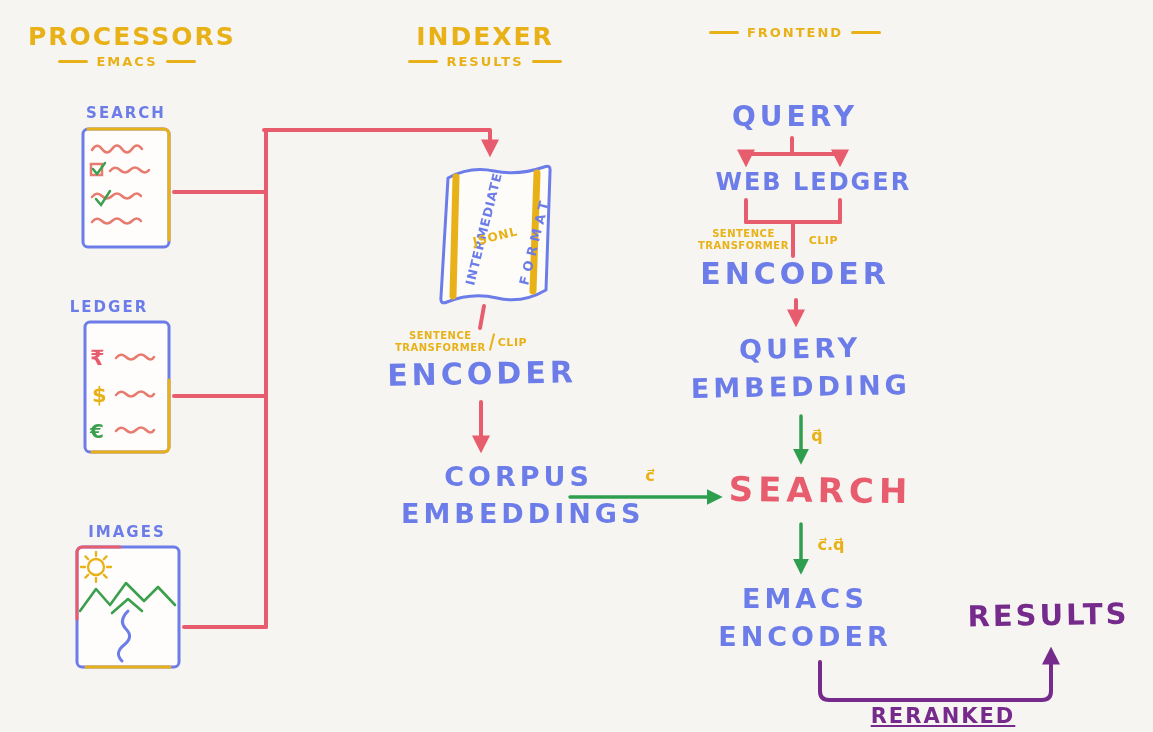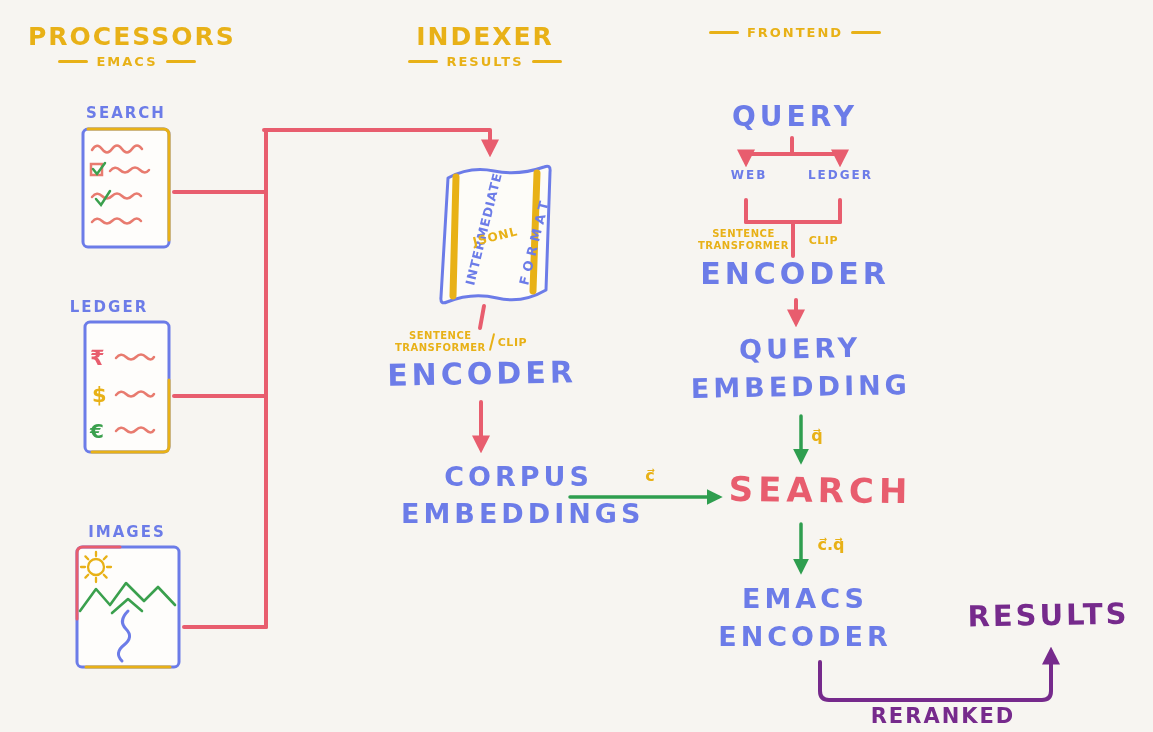--- a/index.html
+++ b/index.html
@@ -27,24 +27,24 @@
   }
   .col-sub::before,.col-sub::after{
     content:""; height:2.5px; width:30px; background:var(--yellow); border-radius:2px;
   }
 
   .t-card-label{ font-size:15px; letter-spacing:2px; color:var(--blue); }
   .t-node{ color:var(--blue); letter-spacing:4px; }
   .t-encoder{ font-size:30px; }
   .t-big{ font-size:27px; line-height:37px;margin-left:28px; }
   .t-query{ font-size:28px; }
-  .t-webemacs{ font-size:12px; letter-spacing:2px; color:var(--blue); }
+  .t-webemacs{ font-size:24px; letter-spacing:2px; color:var(--blue); }
   .t-search{ font-size:34px; color:var(--red); letter-spacing:5px; }
   .t-results{ font-size:29px; color:var(--purple); letter-spacing:3px; }
-  .t-reranked{ font-size:21px; color:var(--purple); letter-spacing:2px; }
+  .t-reranked{ font-size:21px; color:var(--purple); letter-spacing:2px;text-decoration:underline; }
   .t-qe{ font-size:27px; line-height:38px; }
 
   .model-block{ display:flex; align-items:center; justify-content:center; gap:5px; }
   .model-stack{ font-size:10px; color:var(--yellow); line-height:12px; letter-spacing:0.5px; text-align:center; }
   .model-divider{ width:2px; height:18px; background:var(--yellow); transform:rotate(14deg); border-radius:2px; }
   .model-divider.ghost{ background:transparent; width:12px; }
   .t-clip{ font-size:11px; color:var(--yellow); letter-spacing:0.5px; }
 
   .vec{ font-size:16px; color:var(--yellow); }
 

